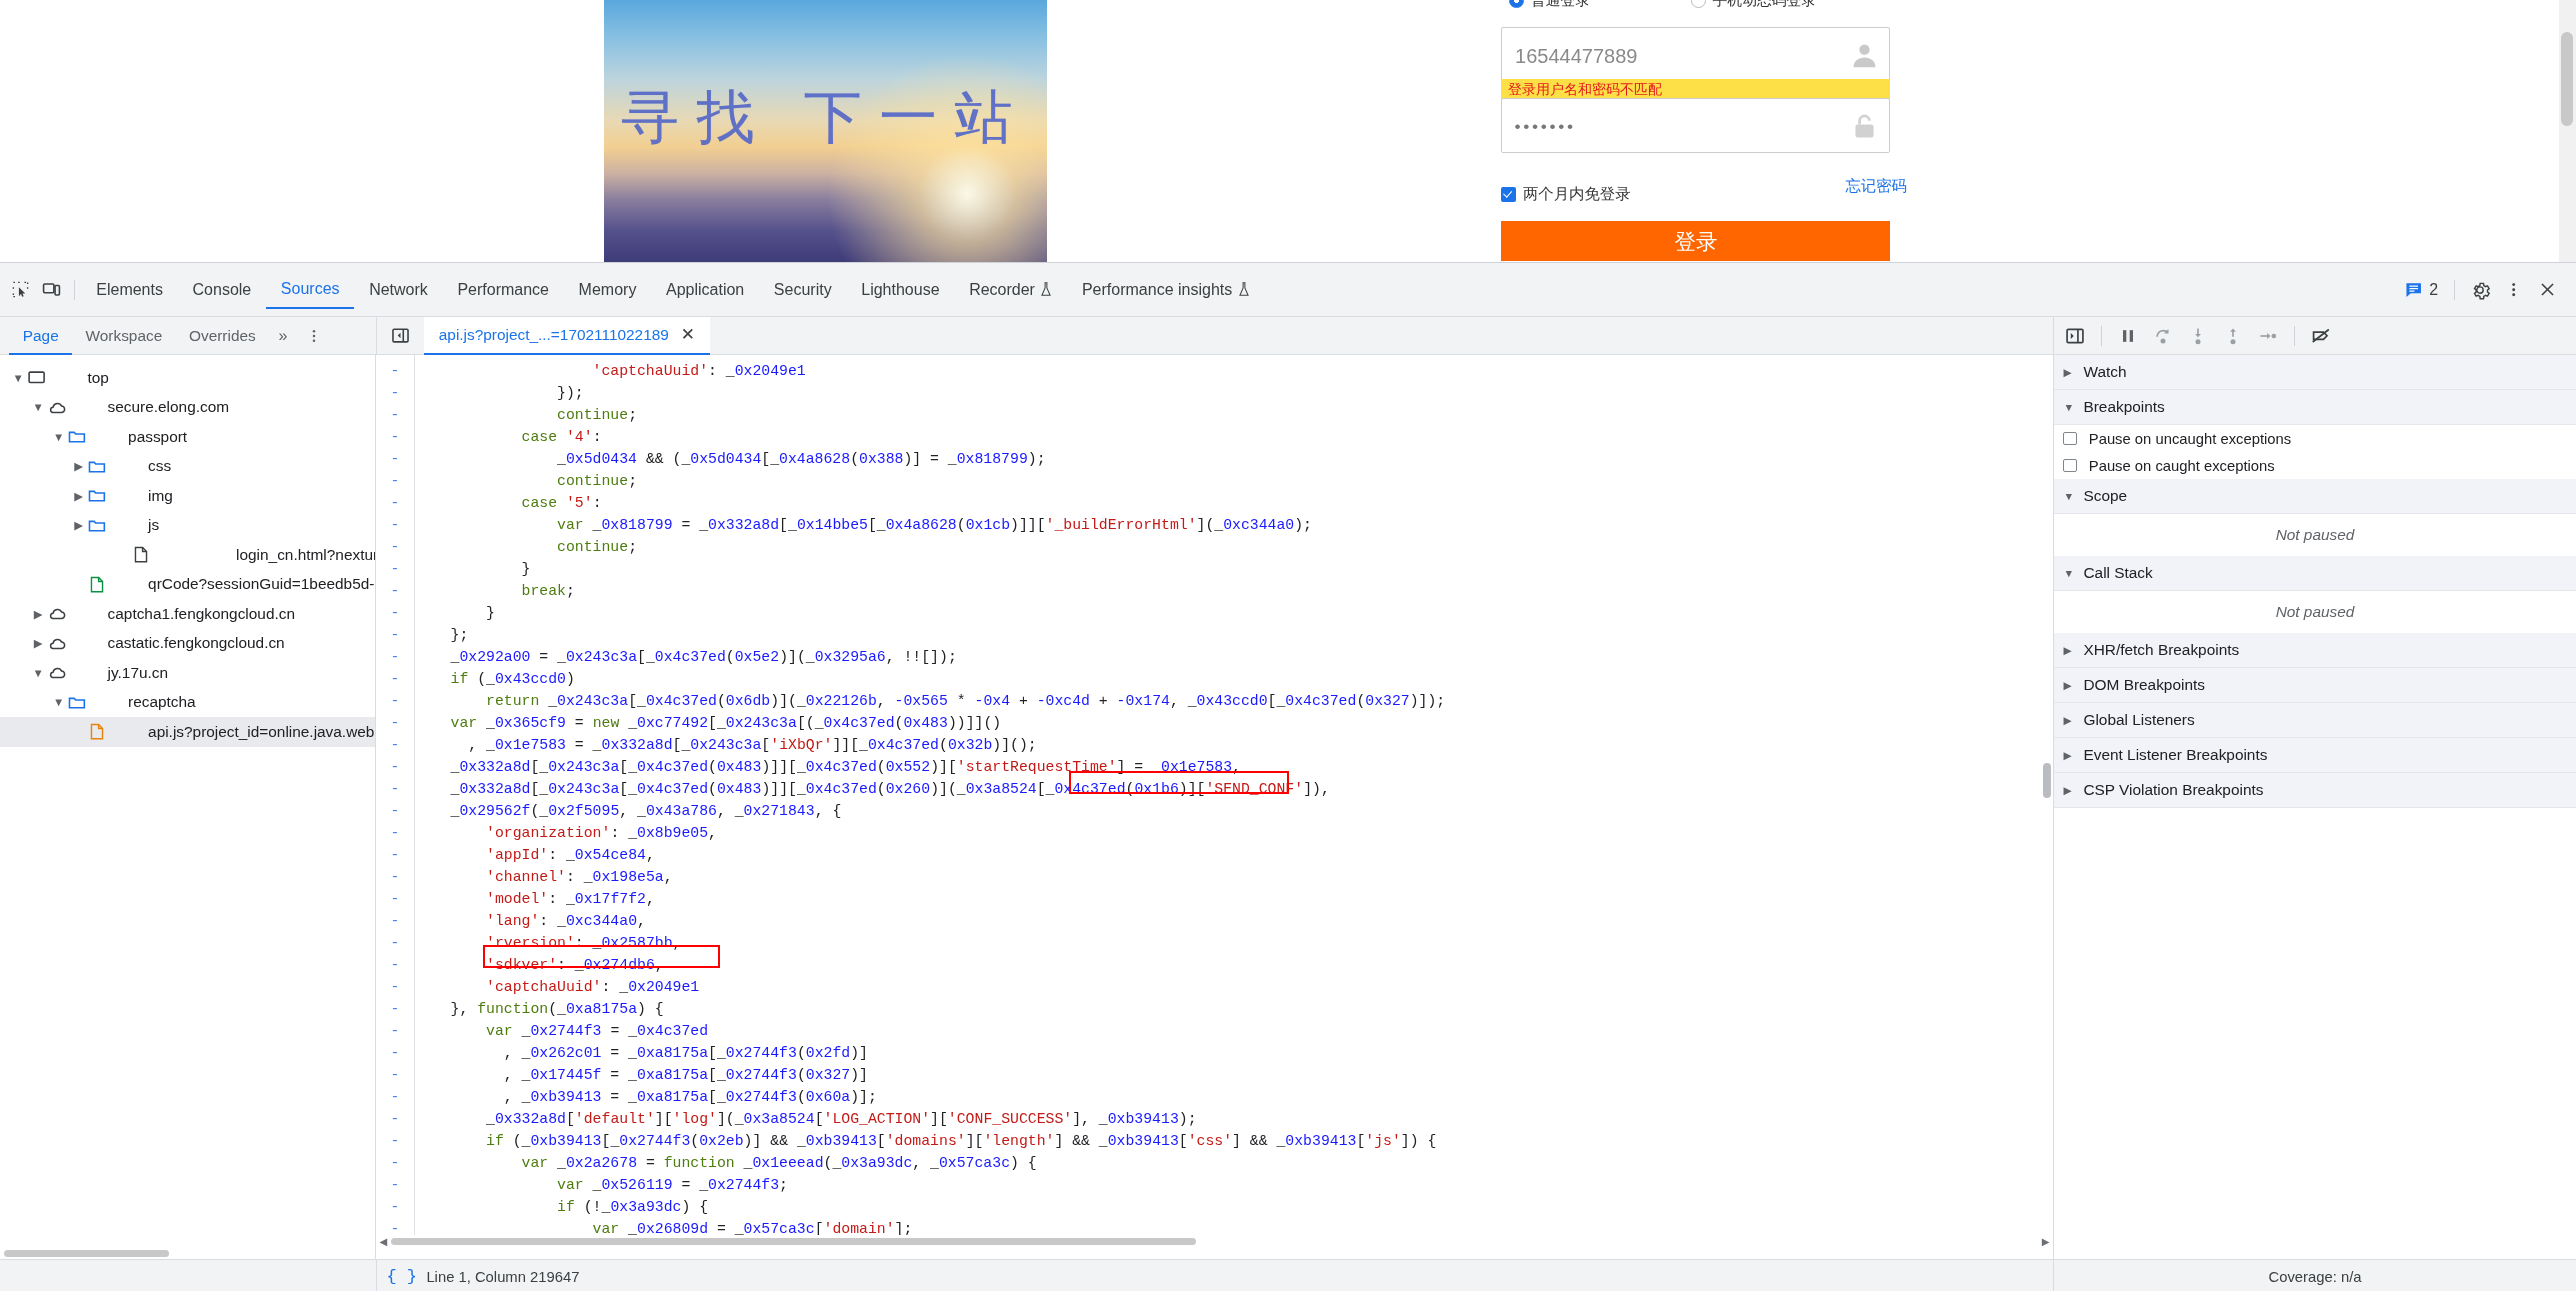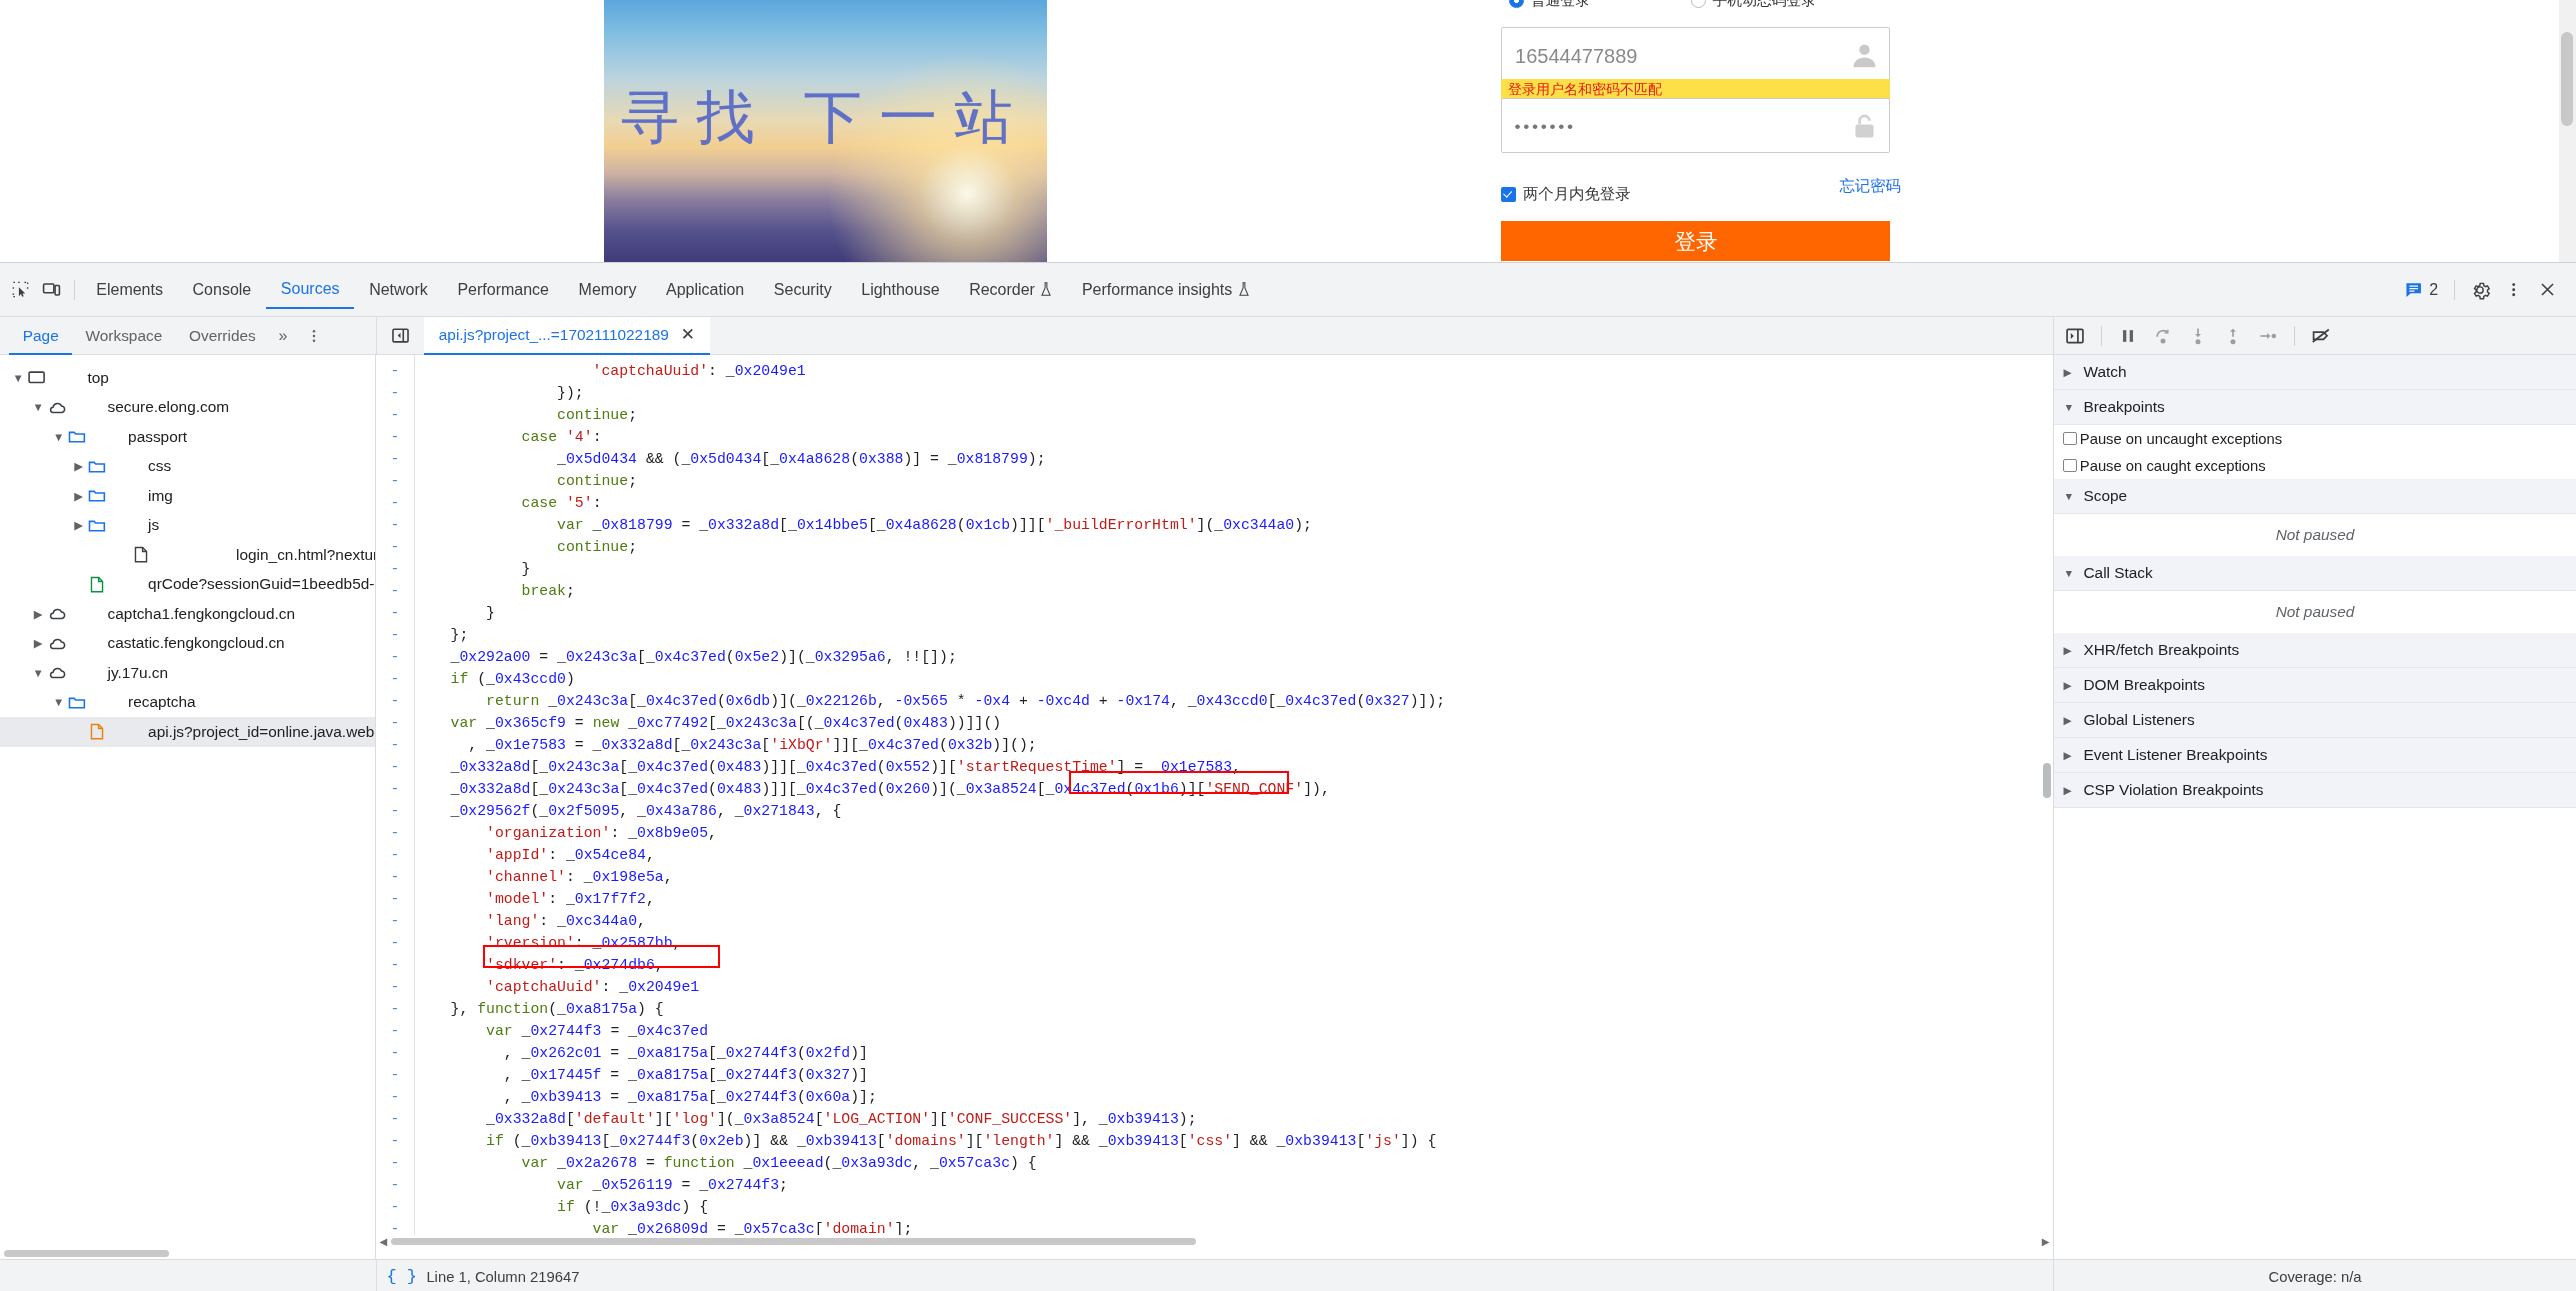--- a/index.html
+++ b/index.html
@@ -35,21 +35,21 @@
   .field .f-icon{position:absolute;right:9.4px;top:12px;width:31px;height:31px;opacity:.45;}
   #user-field{top:27px;}
   #pass-field{top:98px;}
   .err{position:absolute;left:5.4px;top:79px;width:389px;height:20px;background:#fde047;color:#e21a1a;
     font-size:14px;line-height:20px;padding-left:6.7px;box-sizing:border-box;}
   .pw-dots{position:absolute;left:12px;top:17.4px;font-size:17.4px;letter-spacing:2.7px;color:#777;}
 
   .remember{position:absolute;left:5.4px;top:176px;display:flex;align-items:center;gap:6.7px;font-size:15.4px;color:#333;margin-top:8px;}
   .cbx{width:14.8px;height:14.8px;background:#1a73e8;border-radius:2px;position:relative;}
   .cbx::after{content:"";position:absolute;left:4px;top:2px;width:4px;height:7.4px;border:solid #fff;border-width:0 1.7px 1.7px 0;transform:rotate(42deg);}
-  .forgot{position:absolute;right:38px;top:176px;font-size:15.4px;color:#1a73e8;cursor:pointer;}
+  .forgot{position:absolute;right:32px;top:176px;font-size:15.4px;color:#1a73e8;cursor:pointer;}
   .login-btn{position:absolute;left:5.4px;top:221px;width:389px;height:40px;background:#f60;color:#fff;
     font-size:21.5px;text-align:center;line-height:42px;border:0;cursor:pointer;font-family:"Liberation Sans",sans-serif;}
 
   .page-scrollbar{position:absolute;right:0;top:0;width:17.4px;height:262px;background:#f1f1f1;}
   .page-scrollbar .thumb{position:absolute;left:2.7px;top:32px;width:12px;height:94px;background:#c8c8c8;border-radius:6px;}
 
   
   .devtools{position:absolute;left:0;top:262px;width:2576px;height:1030px;background:#fff;
     border-top:0.7px solid #cfd3d9;display:flex;flex-direction:column;}
 
@@ -111,21 +111,21 @@
   .ed-hscroll{position:absolute;left:0;right:0;bottom:12px;height:12px;display:flex;align-items:center;}
   .ed-hscroll .arrow{width:14.8px;text-align:center;font-size:10px;color:#6b6f73;}
   .ed-hscroll .track{flex:1;height:12px;position:relative;}
   .ed-hscroll .thumb{position:absolute;left:0;top:2.7px;width:805px;height:7.4px;background:#c8c8c8;border-radius:4px;}
 
   .dbg-pane{width:523px;flex:0 0 523px;background:#fff;border-left:0.7px solid #d9dde2;box-sizing:border-box;overflow:hidden;}
   .acc-head{height:35px;display:flex;align-items:center;gap:9.4px;padding-left:9.4px;font-size:15.4px;color:#202124;
     background:#f1f3f8;border-bottom:0.7px solid #e3e6ea;cursor:pointer;box-sizing:border-box;}
   .acc-head .caret{font-size:10.7px;color:#5f6368;width:10.7px;}
   .acc-body{background:#fff;}
-  .chk-row{height:27px;display:flex;align-items:center;gap:3px;padding-left:9.4px;font-size:14.8px;color:#202124;cursor:pointer;}
+  .chk-row{height:27px;display:flex;align-items:center;gap:12px;padding-left:9.4px;font-size:14.8px;color:#202124;cursor:pointer;}
   .chk{width:13.4px;height:13.4px;border:1.3px solid #80868b;border-radius:2px;box-sizing:border-box;background:#fff;flex:0 0 13.4px;}
   .notpaused{height:42px;display:flex;align-items:center;justify-content:center;font-size:15.4px;color:#5f6368;font-style:italic;}
 
   
   .dt-status{height:34px;background:#f1f3f4;border-top:0.7px solid #d9dde2;display:flex;align-items:center;box-sizing:border-box;}
   .st-left{width:376px;box-sizing:border-box;}
   .st-mid{flex:1;display:flex;align-items:center;gap:9.4px;padding-left:9.4px;border-left:0.7px solid #d9dde2;box-sizing:border-box;height:34px;}
   .braces{color:#1a73e8;font-family:"Liberation Mono",monospace;font-size:17px;}
   .st-text{font-size:14.8px;color:#3c4043;}
   .st-right{width:523px;display:flex;align-items:center;justify-content:center;border-left:0.7px solid #d9dde2;height:34px;box-sizing:border-box;}

